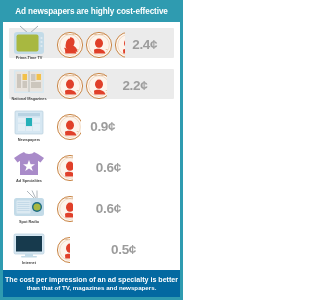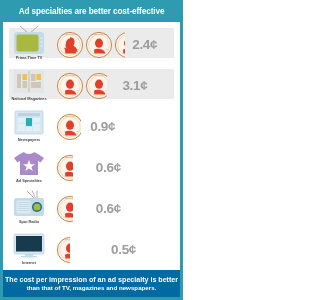--- a/index.html
+++ b/index.html
@@ -125,21 +125,21 @@
   .footer-line.l1{font-size:7.1px;}
   .footer-line.l2{font-size:6.2px;}
   svg{display:block;}
 </style>
 </head>
 <body>
 
 <div class="poster">
 
   <div class="header">
-    <div class="header-title">Ad specialties are better cost-effective</div>
+    <div class="header-title">Ad newspapers are highly cost-effective</div>
   </div>
 
   <div class="rows">
 
     <div class="row">
       <div class="band"></div>
       <div class="icon-cell">
         <div class="icon-box">
           <svg width="40" height="31" viewBox="0 0 40 31">
             <line x1="20" y1="9" x2="11" y2="1" stroke="#9aa3ab" stroke-width="0.9"></line>
@@ -222,21 +222,21 @@
           <svg width="28" height="28" viewBox="0 0 28 28">
             <circle cx="14" cy="14" r="12.6" fill="#fdf4ec" stroke="#c9884a" stroke-width="1"></circle>
             <circle cx="14" cy="14" r="10.3" fill="none" stroke="#e8c8a8" stroke-width="0.55"></circle>
             <ellipse cx="14" cy="12.2" rx="4" ry="4.6" fill="#e0402a"></ellipse>
             <path d="M9 18.8c2.3-1.4 6.9-1.4 9.6.8 .9.8 1.5 1.8 1.8 2.9H9.3z" fill="#e0402a"></path>
             <text x="14" y="3.9" font-size="1.7" fill="#c9884a" text-anchor="middle" font-family="Liberation Sans, sans-serif">IN GOD WE TRUST</text>
             <text x="21.5" y="19.3" font-size="2" fill="#c9884a" text-anchor="middle" font-family="Liberation Sans, sans-serif">1¢</text>
           </svg>
         </div>
       </div>
-      <div class="value" style="margin-left:14px;">3.1¢</div>
+      <div class="value" style="margin-left:14px;">2.2¢</div>
     </div>
 
     <div class="row">
 
       <div class="icon-cell">
         <div class="icon-box">
           <svg width="40" height="31" viewBox="0 0 40 31">
             <rect x="6" y="4" width="28" height="23" rx="1" fill="#d6e7f2" stroke="#b7cfdd" stroke-width="0.7"></rect>
             <rect x="9" y="6" width="22" height="3.2" fill="#b9d3e3"></rect>
             <rect x="9" y="11" width="7" height="4.5" fill="#e4eff6"></rect>

